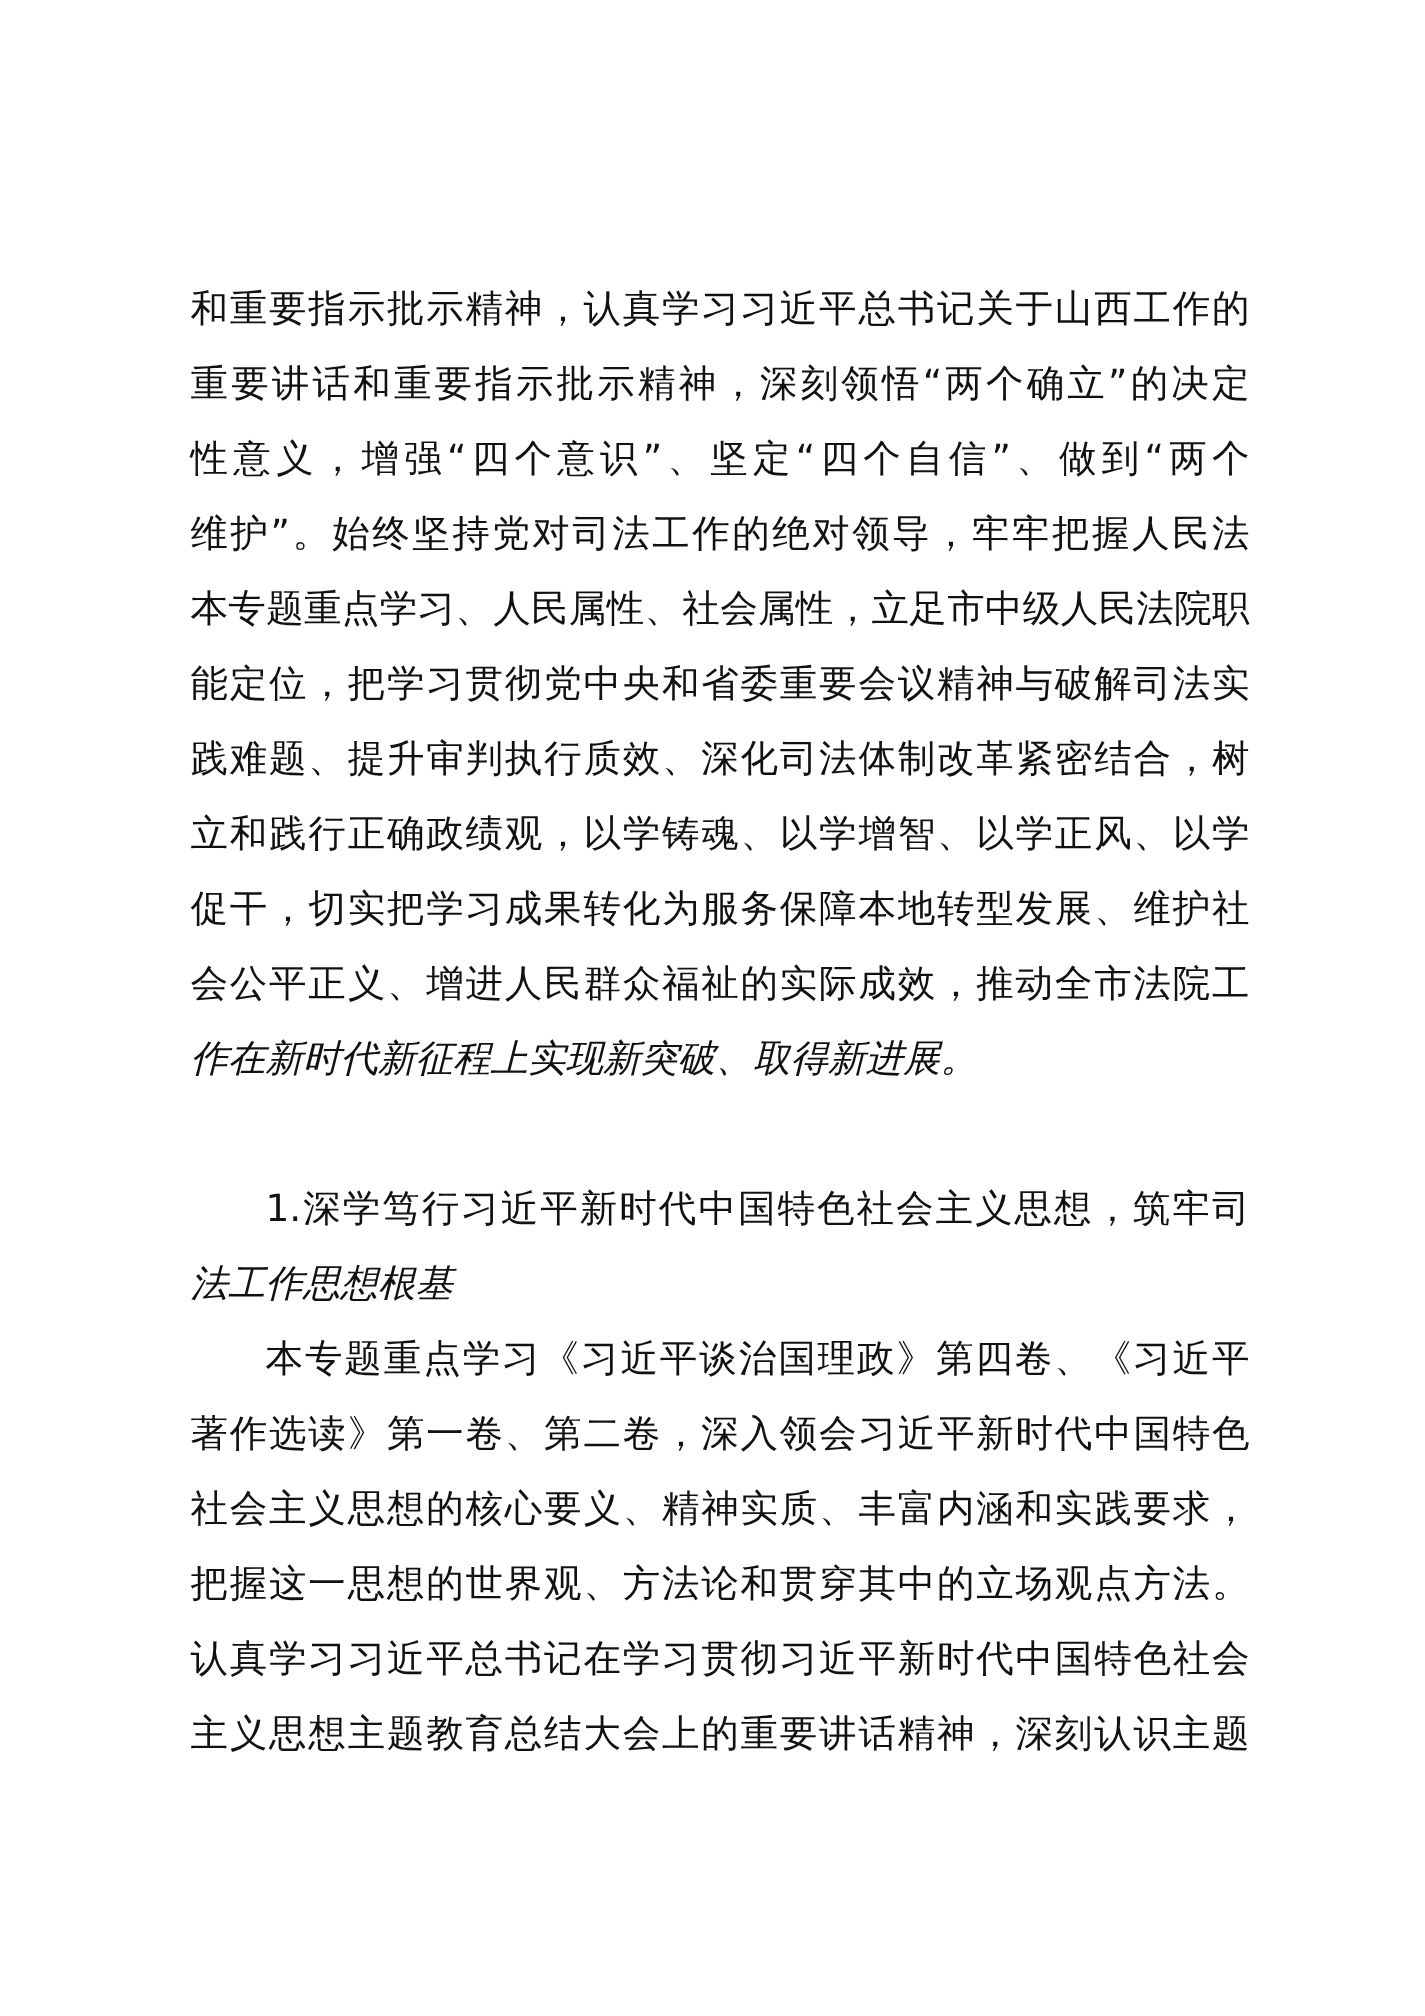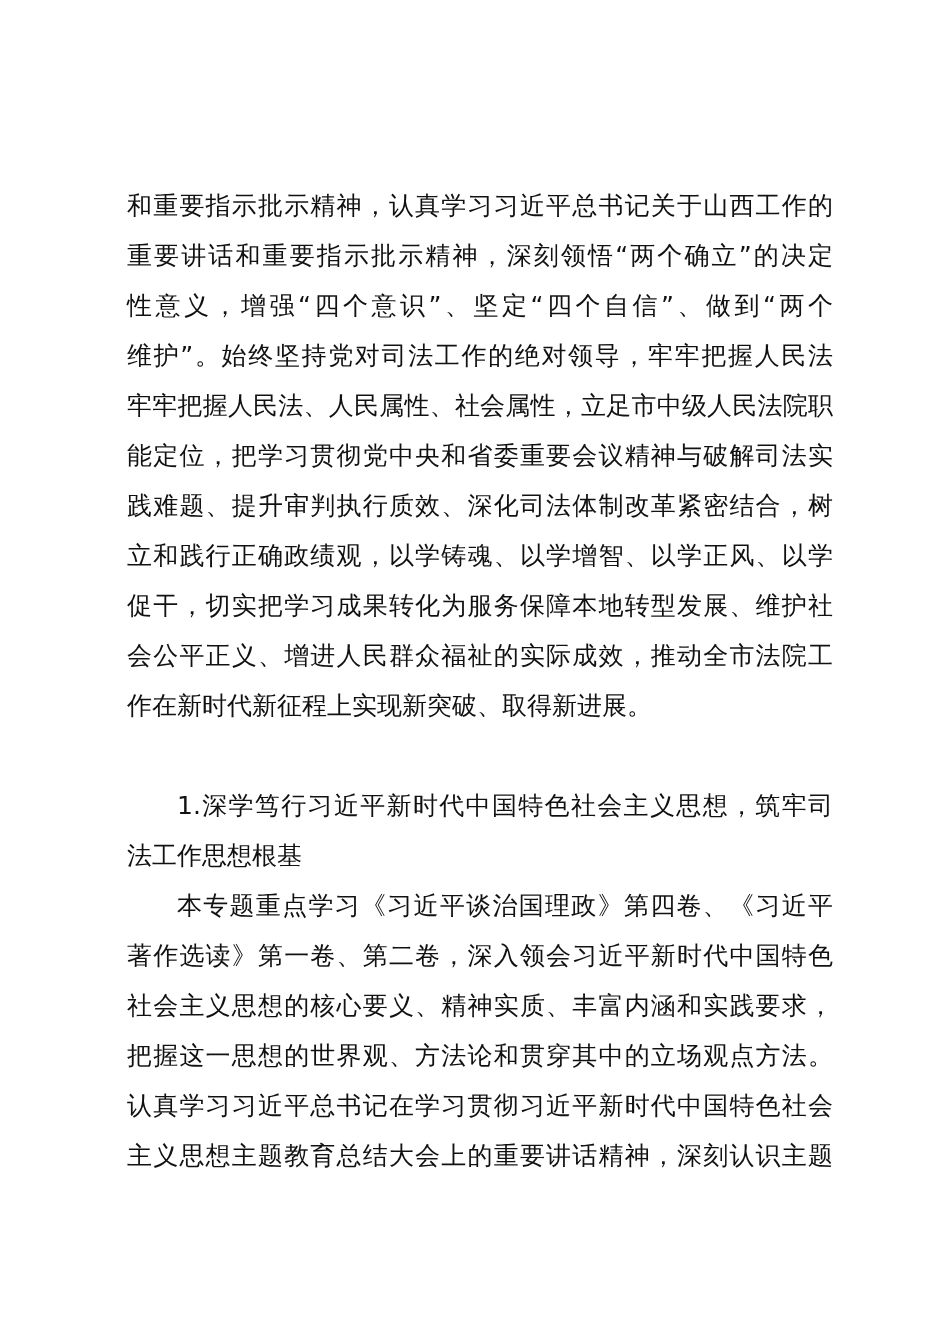--- a/index.html
+++ b/index.html
@@ -13,32 +13,32 @@
       width: 706px;
       height: 50px;
       line-height: 50px;
       font-family: "DejaVu Sans", sans-serif;
       font-size: 25px;
       color: #111111;
       white-space: nowrap;
       text-align: justify;
       text-align-last: justify;
     }
-    .line.last { text-align-last: left; }
+    .line.last { text-align-last: left; font-style: italic; }
     .line.indent { left: 177px; width: 656px; }
   </style>
 </head>
 <body>
 
 <div class="page">
   <div class="line" style="top:181px">和重要指示批示精神，认真学习习近平总书记关于山西工作的</div>
   <div class="line" style="top:231px">重要讲话和重要指示批示精神，深刻领悟“两个确立”的决定</div>
   <div class="line" style="top:281px">性意义，增强“四个意识”、坚定“四个自信”、做到“两个</div>
   <div class="line" style="top:331px">维护”。始终坚持党对司法工作的绝对领导，牢牢把握人民法</div>
-  <div class="line" style="top:381px">牢牢把握人民法、人民属性、社会属性，立足市中级人民法院职</div>
+  <div class="line" style="top:381px">本专题重点学习、人民属性、社会属性，立足市中级人民法院职</div>
   <div class="line" style="top:481px">践难题、提升审判执行质效、深化司法体制改革紧密结合，树</div>
   <div class="line" style="top:431px">能定位，把学习贯彻党中央和省委重要会议精神与破解司法实</div>
   <div class="line" style="top:531px">立和践行正确政绩观，以学铸魂、以学增智、以学正风、以学</div>
   <div class="line" style="top:581px">促干，切实把学习成果转化为服务保障本地转型发展、维护社</div>
   <div class="line" style="top:631px">会公平正义、增进人民群众福祉的实际成效，推动全市法院工</div>
   <div class="line last" style="top:681px">作在新时代新征程上实现新突破、取得新进展。</div>
   <div class="line indent" style="top:781px">1.深学笃行习近平新时代中国特色社会主义思想，筑牢司</div>
   <div class="line last" style="top:831px">法工作思想根基</div>
   <div class="line indent" style="top:881px">本专题重点学习《习近平谈治国理政》第四卷、《习近平</div>
   <div class="line" style="top:931px">著作选读》第一卷、第二卷，深入领会习近平新时代中国特色</div>

